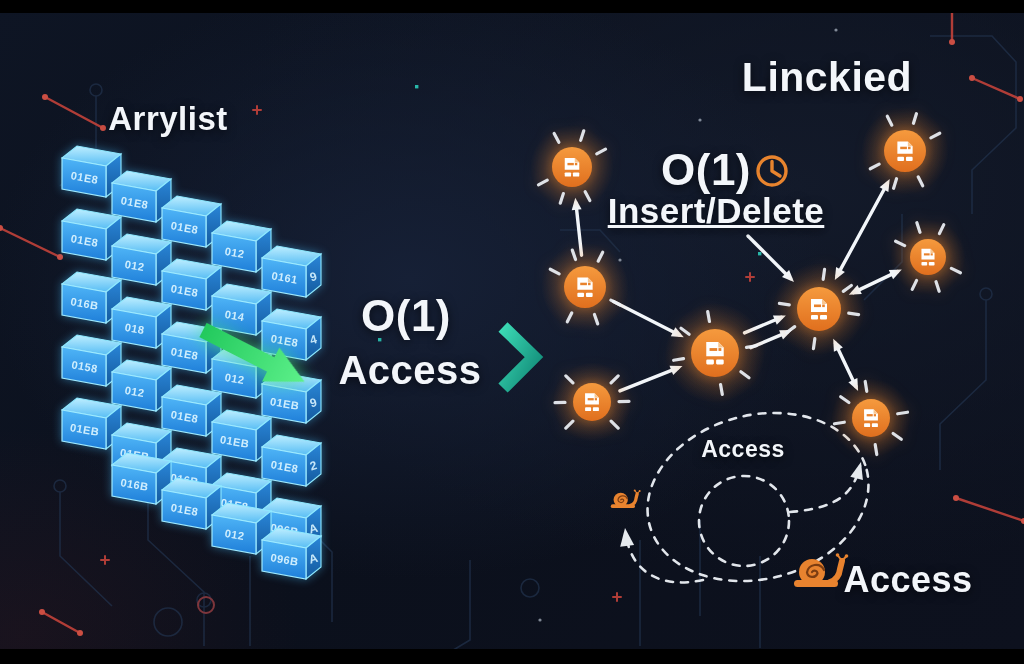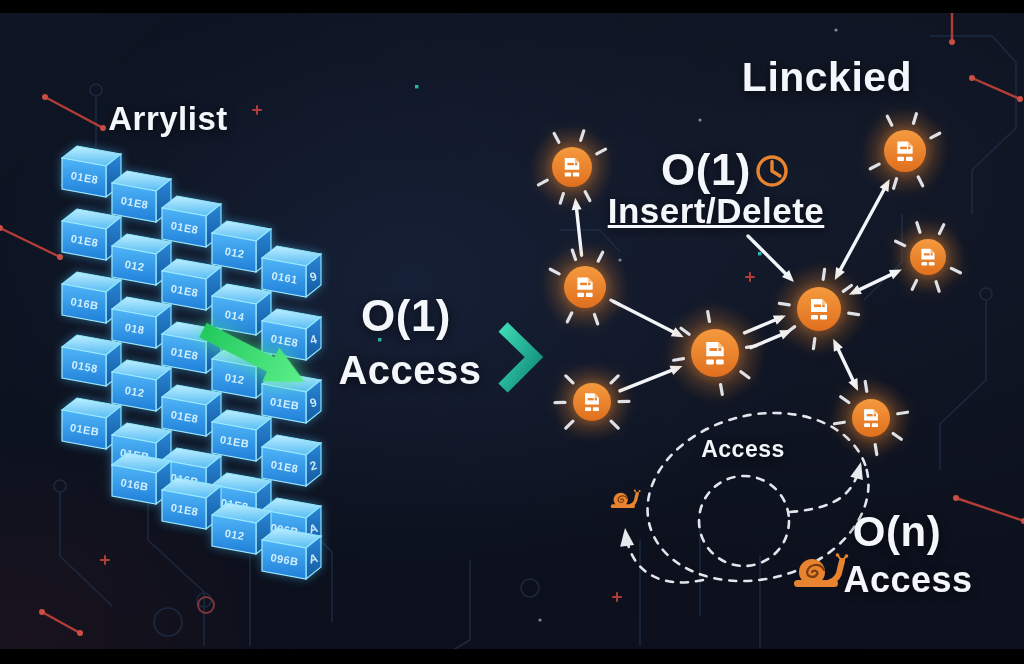--- a/index.html
+++ b/index.html
@@ -532,18 +532,17 @@
   <div class="t title-left">Arrylist</div>
   <div class="t title-right">Linckied</div>
 
   <div class="t left-o1">O(1)</div>
   <div class="t left-access">Access</div>
 
   <div class="t right-o1">O(1)</div>
   <div class="t insert-delete">Insert/Delete</div>
 
   <div class="t curve-access">Access</div>
-  <div class="t on">O(n)</div>
   <div class="t bottom-access">Access</div>
 
   <div class="bar top"></div>
   <div class="bar bottom"></div>
 </div>
 
 </body></html>

